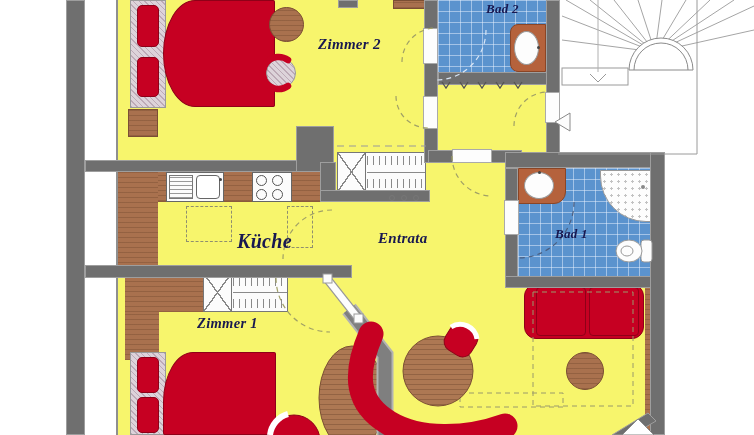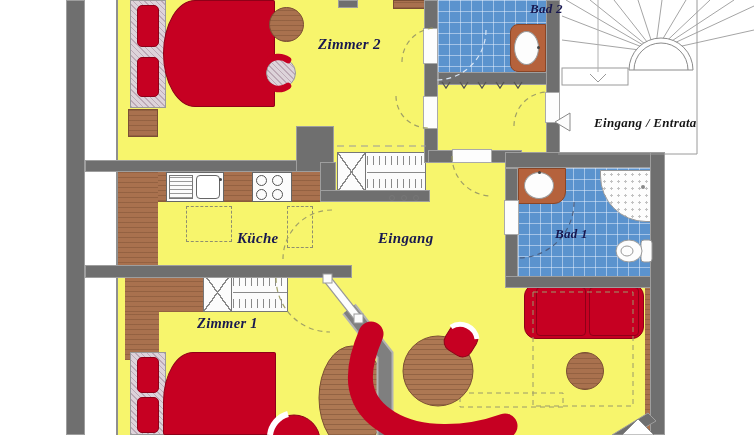--- a/index.html
+++ b/index.html
@@ -200,19 +200,18 @@
     </g>
     <circle cx="643" cy="187" r="2" fill="#888"></circle>
 
     <g>
       <path d="M612,435 L648,413 L656,421 L632,435 Z" fill="#6f6f6f" stroke="#9e9e9e"></path>
       <path d="M622,435 L638,419 L654,435 Z" fill="#fff" stroke="#888"></path>
     </g>
   </svg>
 
   <div class="roomlbl" style="left:318px;top:36px;font-size:15px;">Zimmer 2</div>
-  <div class="roomlbl" style="left:486px;top:1px;font-size:13px;margin-left:44px;">Bad 2</div>
-  <div class="roomlbl" style="left:594px;top:115px;font-size:13px;color:#151515;">Eingang / Entrata</div>
-  <div class="roomlbl" style="left:237px;top:230px;font-size:15px;">Küche</div>
-  <div class="roomlbl" style="left:378px;top:230px;font-size:15px;">Eingang</div>
+  <div class="roomlbl" style="left:486px;top:1px;font-size:13px;">Bad 2</div>
+  <div class="roomlbl" style="left:237px;top:230px;font-size:20px;">Küche</div>
+  <div class="roomlbl" style="left:378px;top:230px;font-size:15px;">Entrata</div>
   <div class="roomlbl" style="left:555px;top:226px;font-size:13px;">Bad 1</div>
   <div class="roomlbl" style="left:197px;top:315px;font-size:14.5px;">Zimmer 1</div>
 </div>
 
 </body></html>

